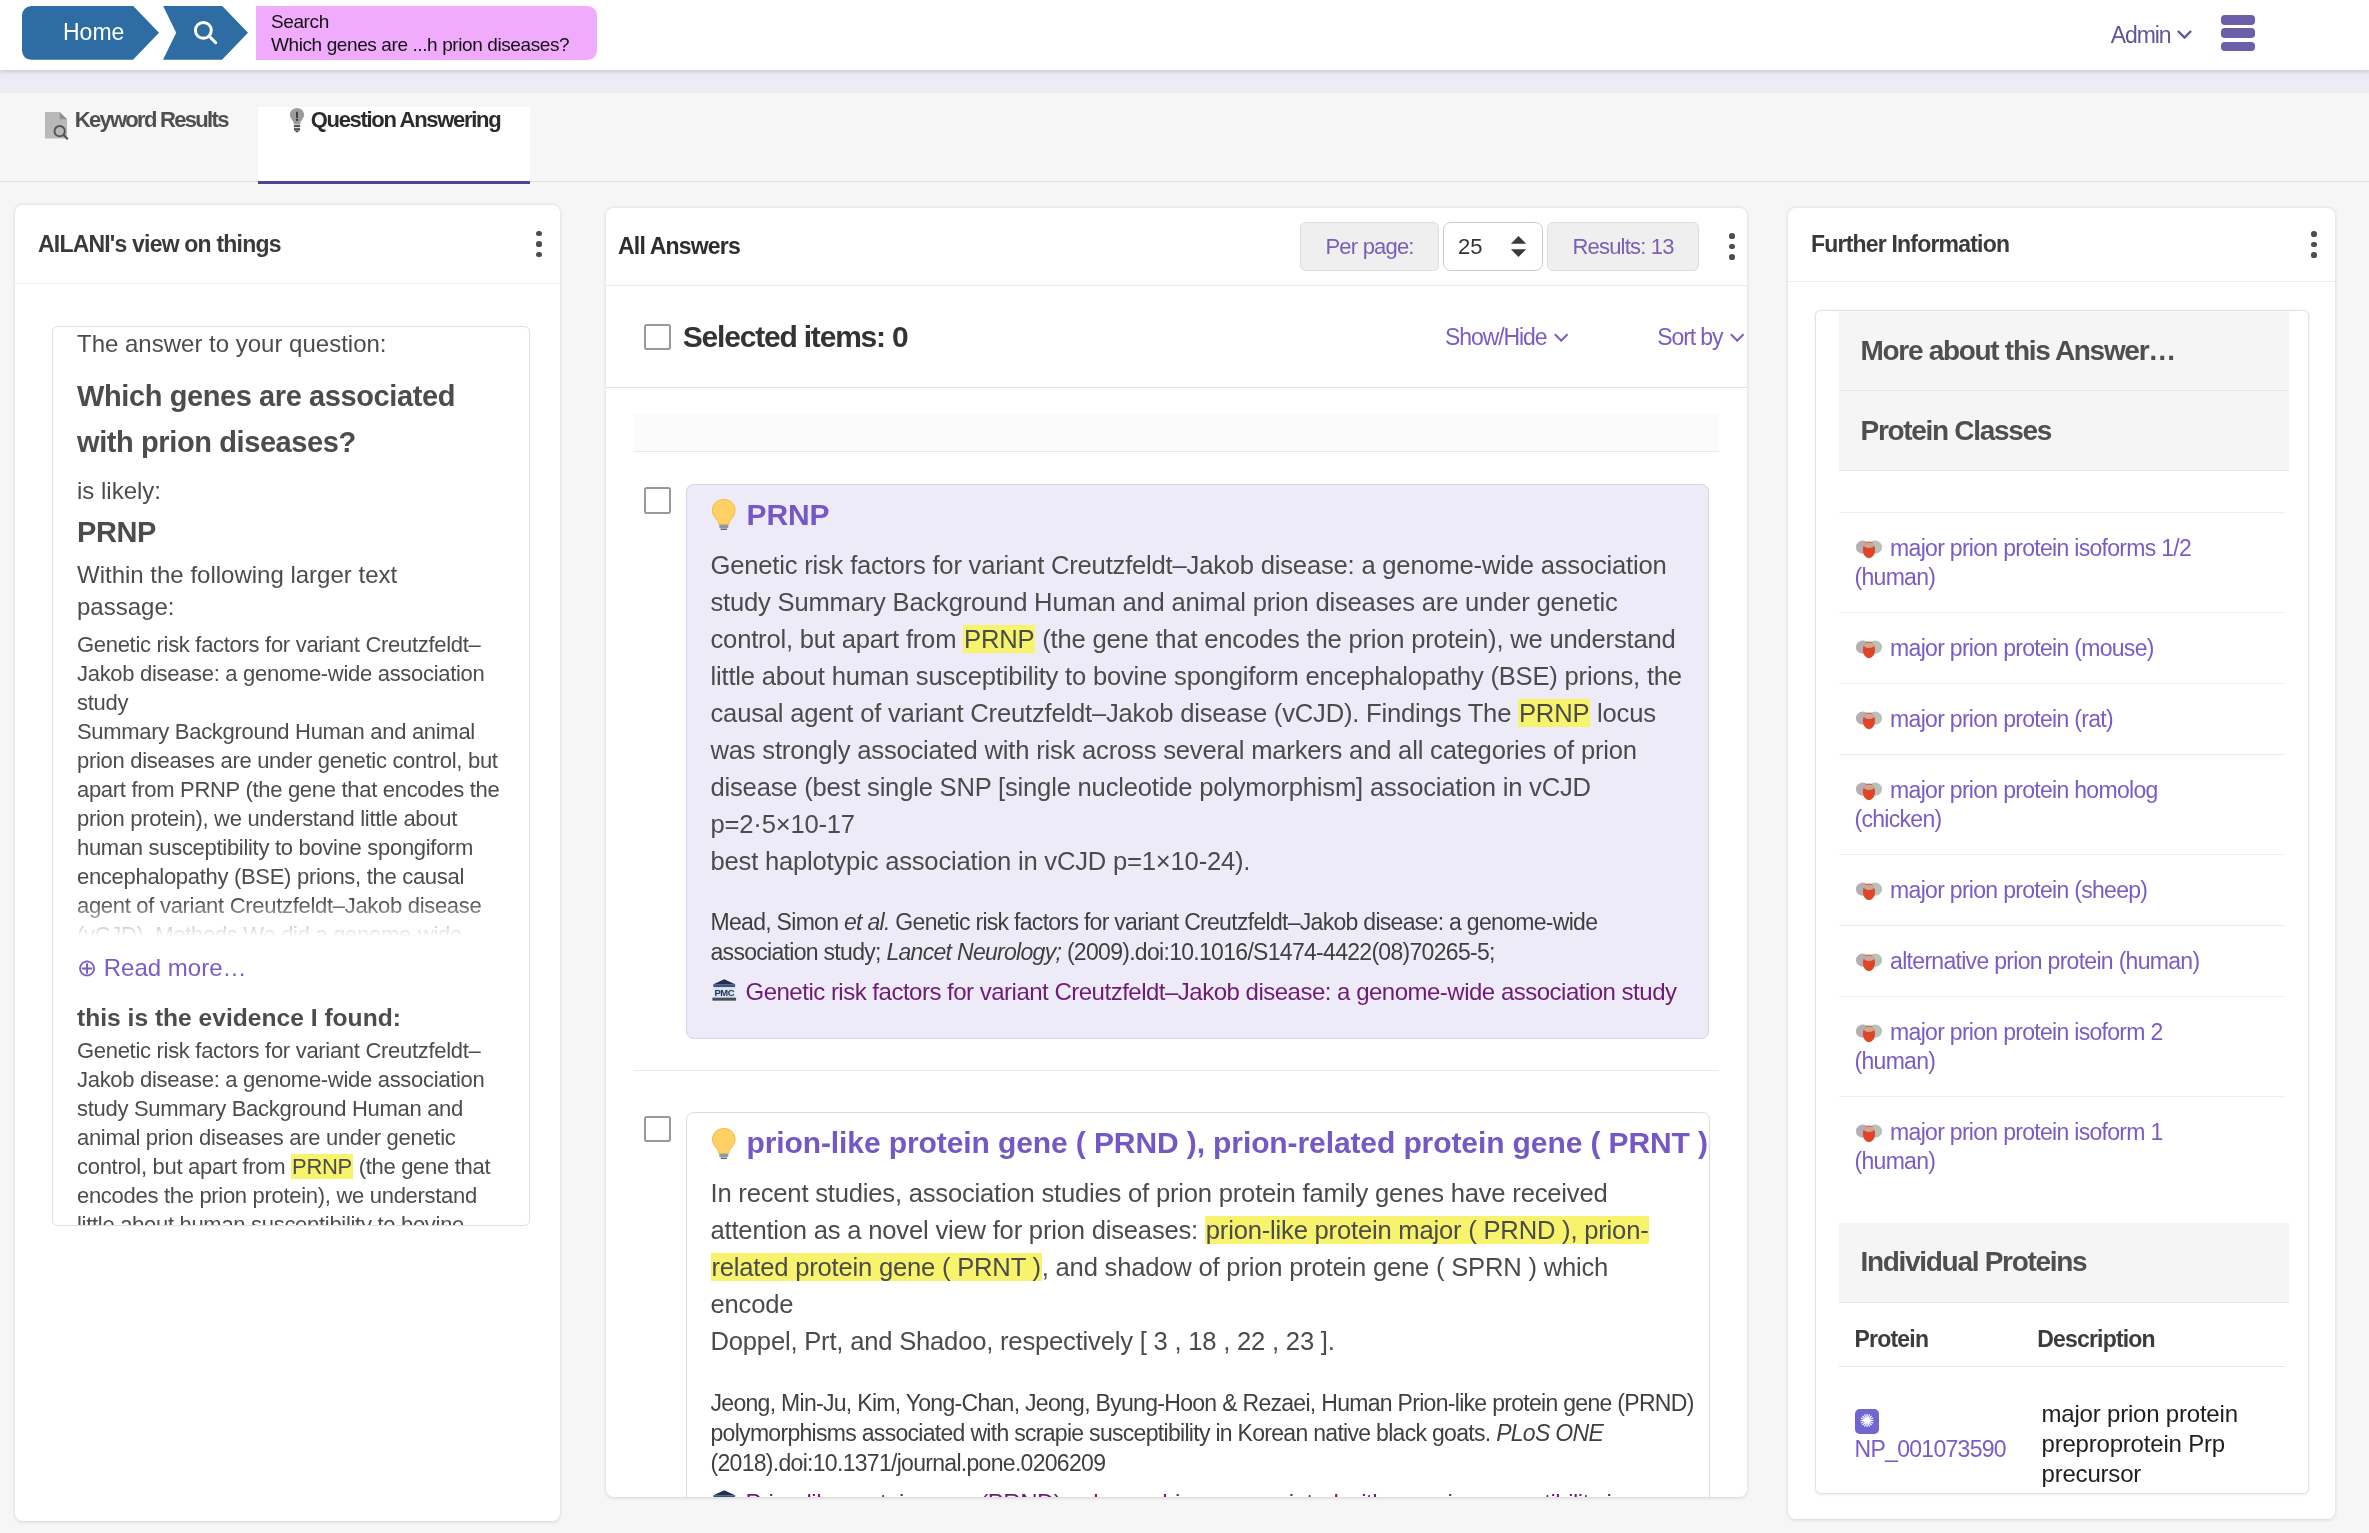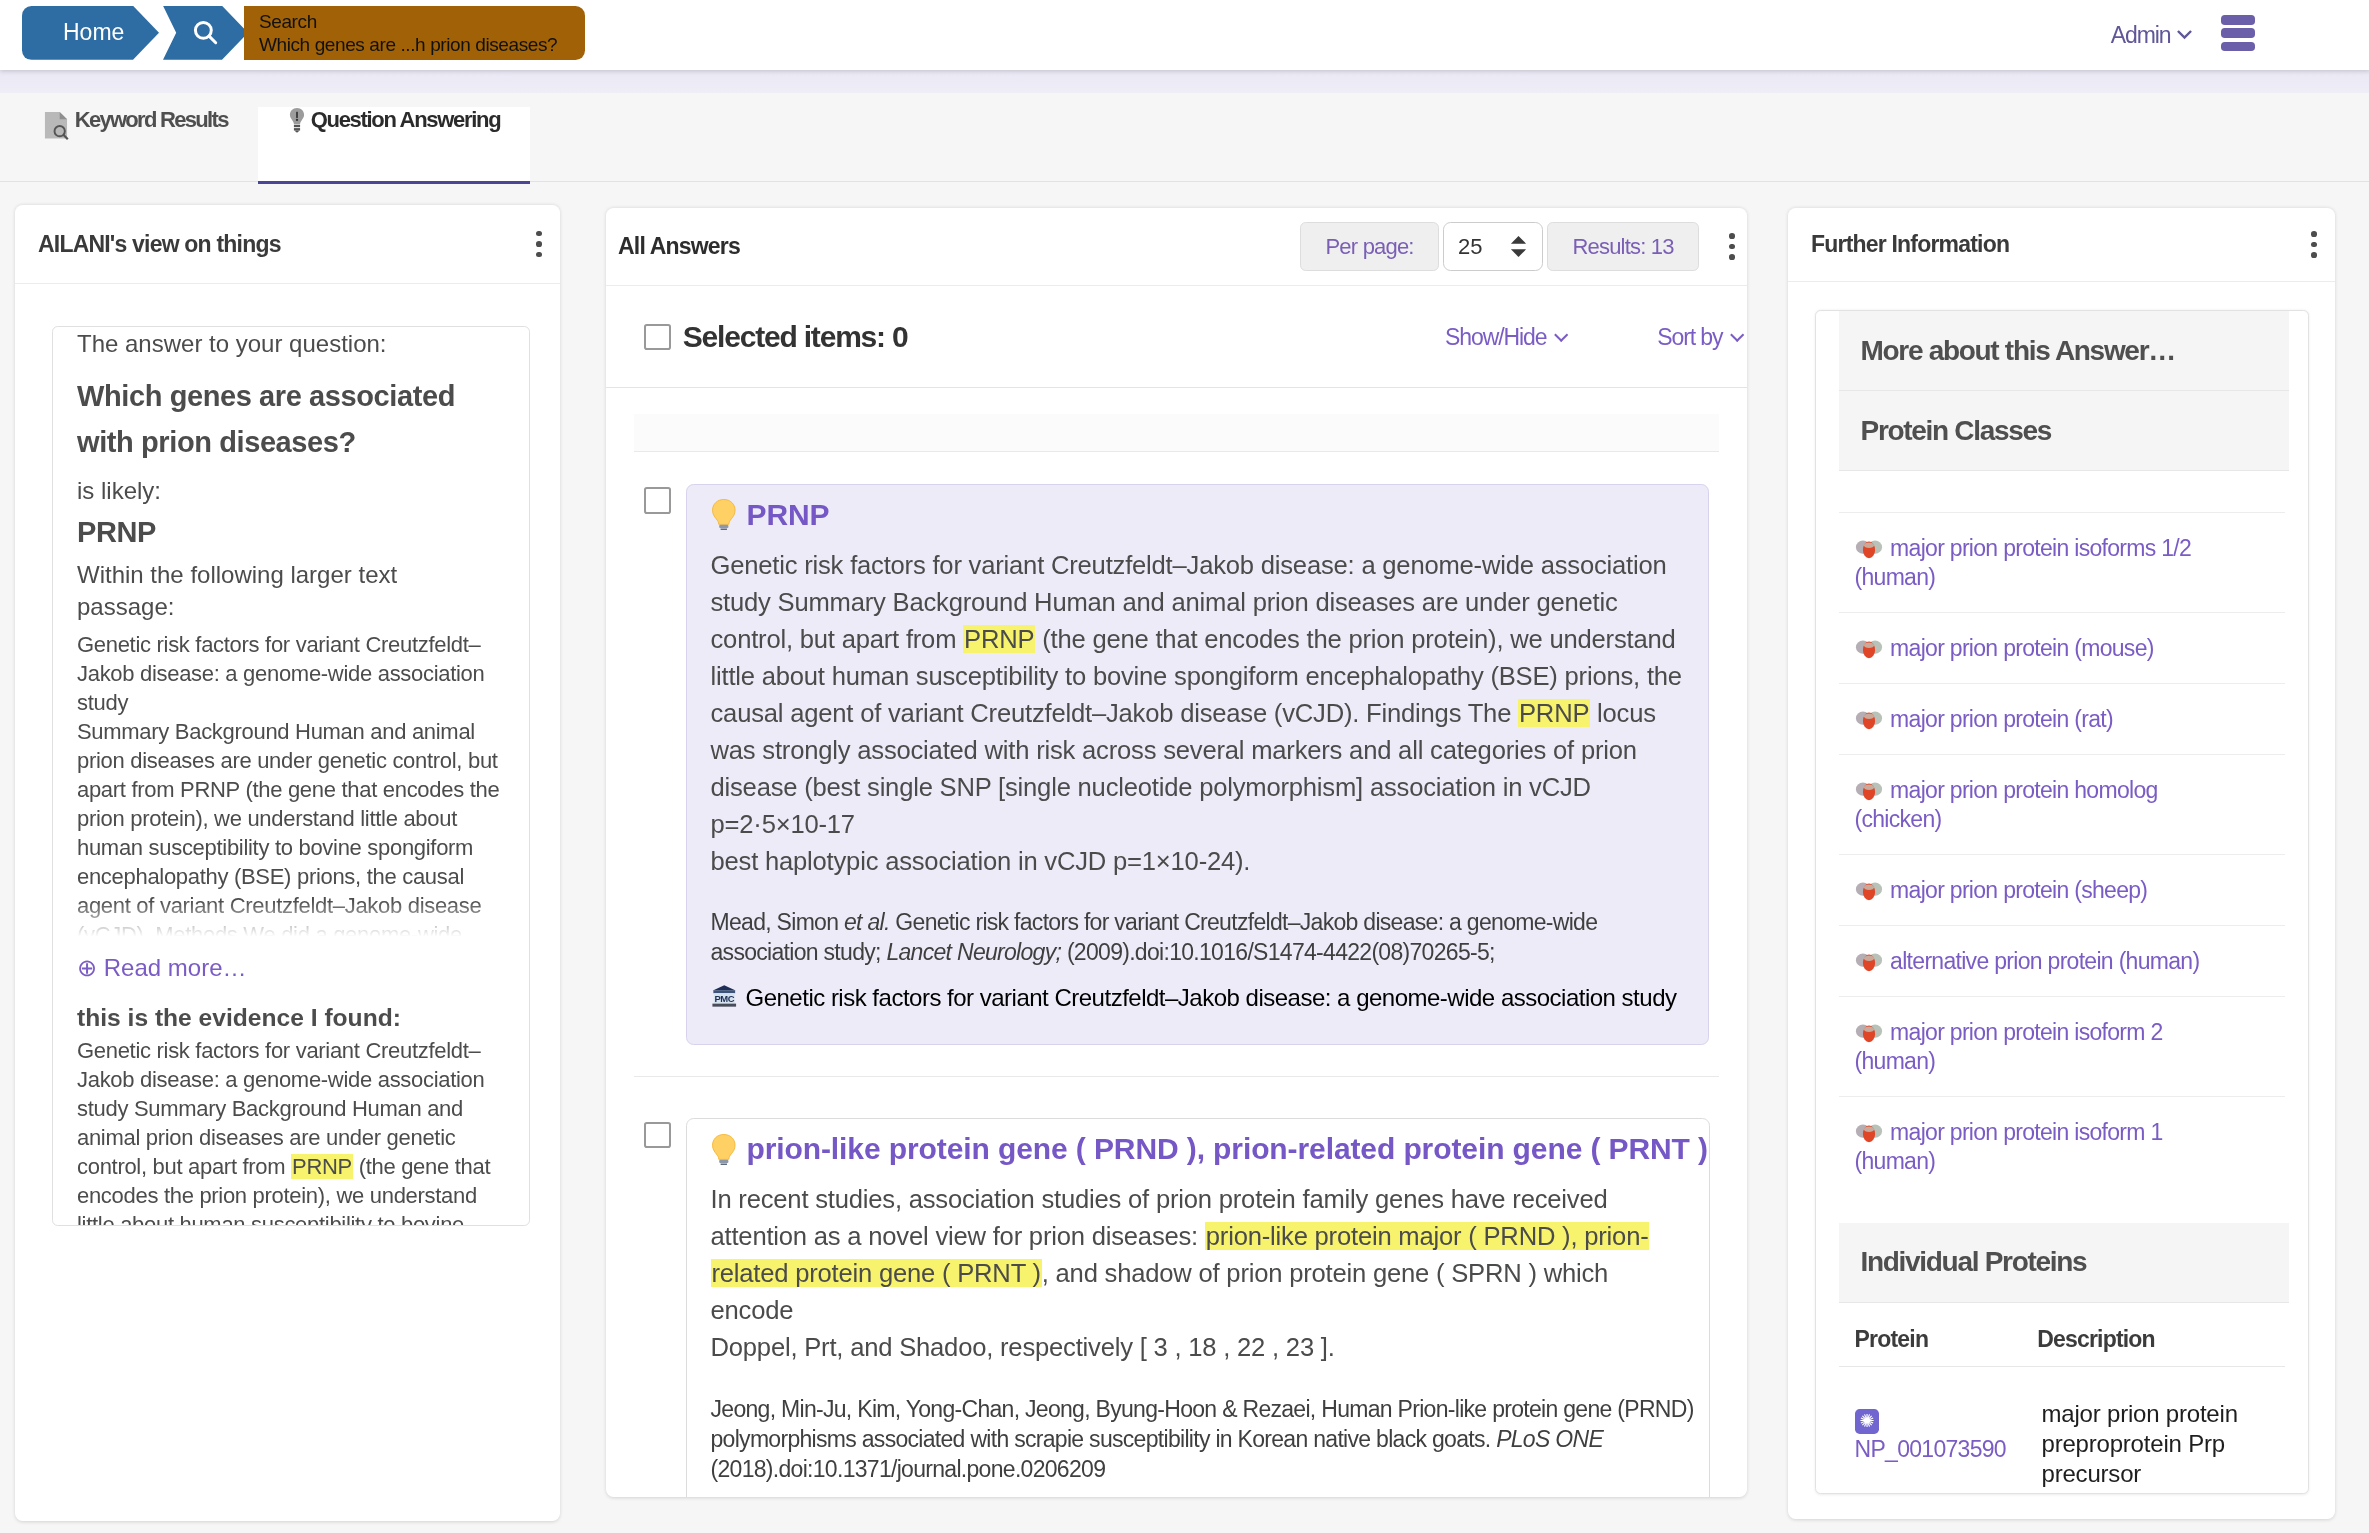--- a/index.html
+++ b/index.html
@@ -8,21 +8,21 @@
 
 
 .topbar { position:absolute; left:0; top:0; width:2370px; height:70px; background:#fff; box-shadow:0 1.9px 4.7px rgba(0,0,0,0.18); z-index:5; }
 .strip { position:absolute; left:0; top:70px; width:2370px; height:23px; background:linear-gradient(#e9e8f4,#efeef7); z-index:1; }
 .chip-home { position:absolute; left:22px; top:5.7px; width:137px; height:54px; background:#2e6da4;
   border-radius:9.5px 0 0 9.5px; clip-path:polygon(0 0, 111px 0, 137px 27px, 111px 54px, 0 54px);
   color:#fff; font-size:23px; display:flex; align-items:center; padding-left:41px; }
 .chip-search { position:absolute; left:163px; top:5.7px; width:85px; height:54px; background:#2e6da4;
   clip-path:polygon(0 0, 59px 0, 85px 27px, 59px 54px, 0 54px, 13.2px 27px); }
 .chip-search svg { position:absolute; left:28px; top:12.3px; }
-.chip-q { position:absolute; left:244px; top:5.7px; width:341px; height:54px; background:#a16207; border-radius:0 9.5px 9.5px 0;
+.chip-q { position:absolute; left:256px; top:5.7px; width:341px; height:54px; background:#f0abfc; border-radius:0 9.5px 9.5px 0;
   color:#111; font-size:19px; line-height:23px; padding:4.7px 0 0 15px; letter-spacing:-0.4px; }
 .admin { position:absolute; right:178px; top:0; height:70px; display:flex; align-items:center; color:#5f5797; font-size:23px; letter-spacing:-1.1px; }
 .admin svg { margin-left:6.6px; }
 .burger { position:absolute; right:115px; top:15px; width:34px; }
 .burger div { height:9.5px; background:#6a5fa8; border-radius:3.8px; margin-bottom:3.8px; }
 
 
 .tabs { position:absolute; left:0; top:107px; width:2370px; height:75px; border-bottom:1.9px solid #e2e2e2; z-index:2; }
 .tab { position:absolute; top:0; height:75px; display:flex; align-items:flex-start; font-size:22px; font-weight:bold; color:#4f4f4f; letter-spacing:-1.3px; white-space:nowrap; }
 .tab1 { left:42px; letter-spacing:-1.7px; }
@@ -69,21 +69,21 @@
 .div2 { border-bottom:1.9px solid #e9e9e9; margin:62px 28px 0; }
 .answer { display:flex; padding:32px 38px 0; }
 .answer .cb { margin-top:3.8px; flex:0 0 26.5px; }
 .acard { margin-left:15px; width:1024px; border-radius:7.6px; padding:13.2px 11.4px 23px 24px; }
 .acard1 { background:#edebf7; border:0.9px solid #d8d2ec; padding-bottom:29px; }
 .acard2 { background:#fff; border:0.9px solid #dcdcdc; }
 .atitle { display:flex; align-items:center; font-size:30px; font-weight:bold; color:#7558c5; letter-spacing:-0.1px; white-space:nowrap; }
 .atitle svg { margin-right:10.4px; flex:0 0 25.6px; }
 .abody { font-size:25.6px; color:#4b4b4b; line-height:37px; margin-top:15px; letter-spacing:-0.2px; }
 .acite { font-size:23px; color:#3f3f3f; line-height:30px; margin-top:27.4px; letter-spacing:-0.7px; }
-.alink { display:flex; align-items:flex-start; font-size:24px; color:#000000; line-height:34px; margin-top:14px; letter-spacing:-0.5px; }
+.alink { display:flex; align-items:flex-start; font-size:24px; color:#701a75; line-height:34px; margin-top:8px; letter-spacing:-0.5px; }
 .alink svg { flex:0 0 26.5px; margin:3.8px 8.5px 0 0; }
 
 
 .rwrap { position:absolute; left:26.5px; top:102px; width:494px; height:1184px; border:0.9px solid #e2e2e2; border-radius:5.7px; background:#fff; overflow:hidden; box-shadow:0 0.9px 2.8px rgba(0,0,0,0.08); }
 .band { background:#f5f5f5; height:80px; display:flex; align-items:center; padding-left:22px; font-size:28px; font-weight:bold; color:#4f4f4f; border-bottom:1.9px solid #e7e7e7; margin:0 19px 0 23px; letter-spacing:-1.3px; }
 .rrow { padding:21px 38px 20px 16px; font-size:23px; color:#7a5cc5; line-height:29px; border-bottom:1.9px solid #ededed; margin:0 23px; letter-spacing:-0.7px; }
 .rrow svg { vertical-align:-6.6px; margin-right:7.6px; }
 .tblhead { display:flex; font-size:23px; font-weight:bold; color:#3c3c3c; padding:23px 0 13.2px 16px; border-bottom:1.9px solid #e7e7e7; margin:0 23px; letter-spacing:-0.8px; }
 .tblhead .c2 { margin-left:109px; }
 .trow { display:flex; padding:32px 0 17px 16px; border-bottom:1.9px solid #efefef; margin:0 23px; }

